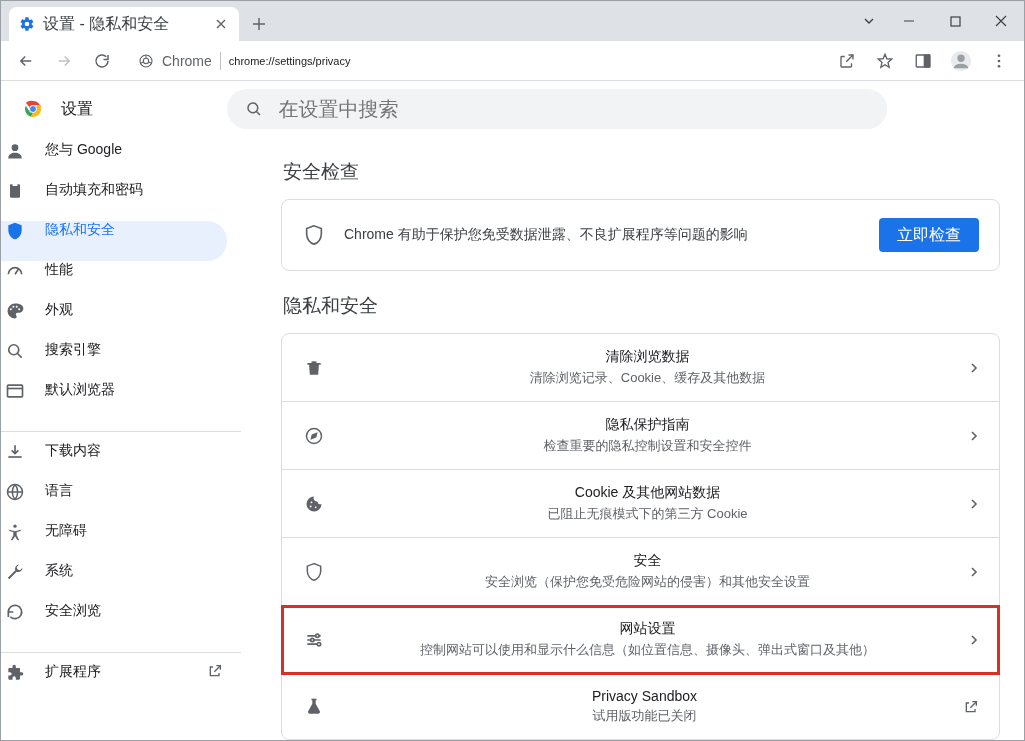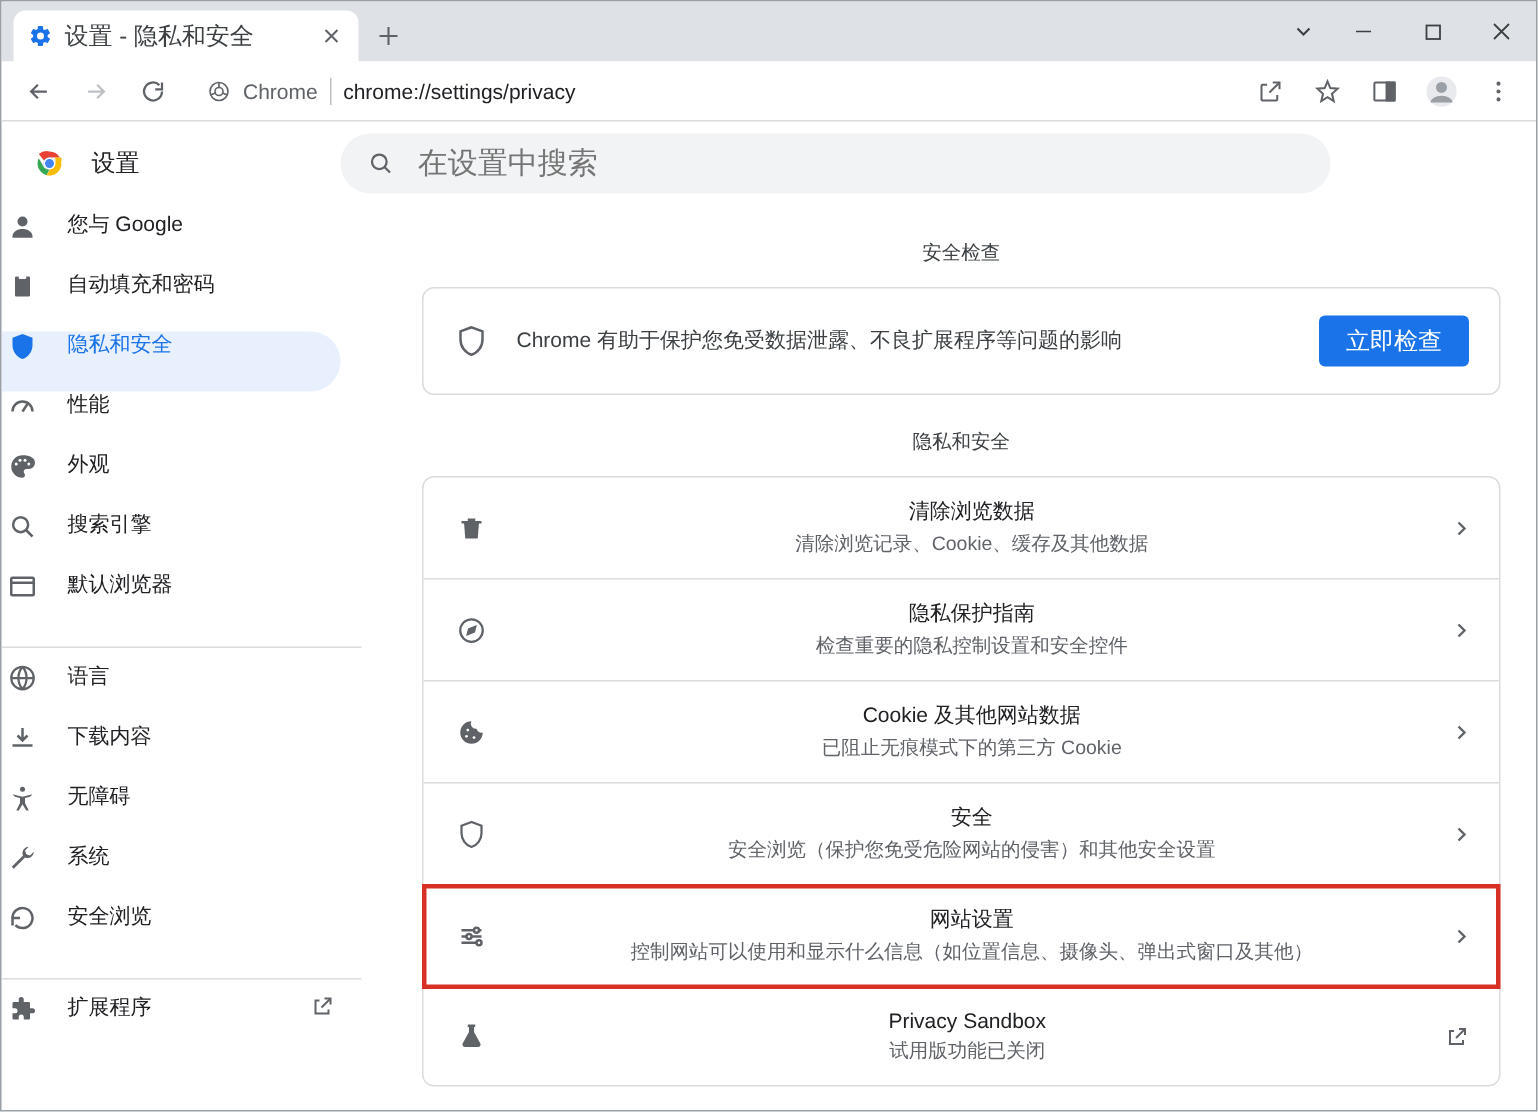--- a/index.html
+++ b/index.html
@@ -31,21 +31,21 @@
   .win-btn{width:46px;height:30px;display:flex;align-items:center;justify-content:center;color:#3c4043;}
   .win-chev{width:34px;display:flex;align-items:center;justify-content:center;color:#3c4043;}
   
   .toolbar{height:40px;background:var(--chrome-toolbar-bg);border-bottom:1px solid var(--divider);display:flex;align-items:center;padding:0 8px;gap:4px;}
   .tb-btn{width:34px;height:34px;display:flex;align-items:center;justify-content:center;color:#5f6368;border-radius:50%;}
   .tb-btn.disabled{color:#bdc1c6;}
   .omnibox{flex:1;height:30px;border:1px solid transparent;border-radius:15px;background:#fff;display:flex;align-items:center;padding:0 10px;gap:8px;margin:0 4px;}
   .omnibox .siteicon{color:#5f6368;}
   .omnibox .sitename{color:#5f6368;font-size:14px;}
   .omnibox .vline{width:1px;height:18px;background:#bdc1c6;}
-  .omnibox .url{flex:1;font-size:14px;color:#202124;}
+  .omnibox .url{flex:1;font-size:11px;color:#202124;}
   
   .content{display:flex;height:calc(741px - 40px - 40px - 2px);}
   
   .settings-page{flex:1;display:flex;flex-direction:column;overflow:hidden;}
   .settings-header{height:56px;display:flex;align-items:center;padding:0 20px;gap:16px;}
   .chrome-logo{width:24px;height:24px;}
   .settings-title{font-size:16px;color:#202124;flex:0 0 auto;}
   .search-wrap{flex:1;display:flex;justify-content:center;}
   .search-bar{width:660px;height:40px;background:var(--search-bg);border-radius:20px;display:flex;align-items:center;padding:0 18px;gap:14px;color:#5f6368;}
   .search-bar input{flex:1;border:none;background:transparent;outline:none;font-size:20px;color:#202124;}
@@ -57,21 +57,21 @@
   .sidebar-wrap::-webkit-scrollbar-thumb{background:#c0c0c0;border-radius:0;}
   .side-item{height:40px;display:flex;align-items:flex-start;gap:20px;padding:0 4px;border-radius:0 20px 20px 0;margin-right:14px;color:#202124;font-size:14px;}
   .side-item .ico{width:20px;height:20px;display:flex;align-items:center;justify-content:center;color:#5f6368;}
   .side-item.active{background:var(--accent-light);color:var(--accent);}
   .side-item.active .ico{color:var(--accent);}
   .side-sep{height:1px;background:var(--divider);margin:10px 0;}
   .side-item.ext{justify-content:flex-start;}
   .side-item .ext-open{margin-left:auto;color:#5f6368;}
   
   .main{flex:1;overflow-y:auto;padding:0 24px 24px 24px;}
-  .section-title{font-size:13px;color:#3c4043;margin:22px 2px 14px;font-weight:500;text-align:center;}
+  .section-title{font-size:19px;color:#3c4043;margin:22px 2px 14px;font-weight:500;}
   .card{background:#fff;border:1px solid var(--card-border);border-radius:8px;}
   .safetycheck{display:flex;align-items:center;padding:18px 20px;gap:18px;}
   .safetycheck .shield{color:#5f6368;width:24px;height:24px;display:flex;align-items:center;justify-content:center;}
   .safetycheck .desc{flex:1;font-size:14px;color:#3c4043;}
   .primary-btn{background:var(--btn-bg);color:#fff;border:none;border-radius:4px;height:34px;padding:0 18px;font-size:16px;cursor:pointer;}
   .list-card{padding:0;}
   .row{display:flex;align-items:center;padding:14px 20px;gap:20px;border-bottom:1px solid var(--divider);position:relative;text-align:center;}
   .row:last-child{border-bottom:none;}
   .row .ico{width:24px;height:24px;display:flex;align-items:center;justify-content:center;color:#5f6368;}
   .row .labels{flex:1;display:flex;flex-direction:column;gap:3px;}
@@ -287,35 +287,35 @@
                 <line x1="3" y1="9" x2="21" y2="9"></line>
               </svg>
             </span>
           <span>默认浏览器</span>
         </div>
 
         <div class="side-sep"></div>
 
         <div class="side-item">
           <span class="ico">
+              <svg width="20" height="20" viewBox="0 0 24 24" fill="none" stroke="#5f6368" stroke-width="2">
+                <path d="M12 4 V14 M8 10 L12 14 L16 10"></path>
+                <path d="M4 18 H20"></path>
+              </svg>
+            </span>
+          <span>下载内容</span>
+        </div>
+        <div class="side-item">
+          <span class="ico">
               <svg width="20" height="20" viewBox="0 0 24 24" fill="none" stroke="#5f6368" stroke-width="1.8">
                 <circle cx="12" cy="12" r="9"></circle>
                 <path d="M3 12h18 M12 3a14 14 0 0 1 0 18 M12 3a14 14 0 0 0 0 18"></path>
               </svg>
             </span>
           <span>语言</span>
-        </div>
-        <div class="side-item">
-          <span class="ico">
-              <svg width="20" height="20" viewBox="0 0 24 24" fill="none" stroke="#5f6368" stroke-width="2">
-                <path d="M12 4 V14 M8 10 L12 14 L16 10"></path>
-                <path d="M4 18 H20"></path>
-              </svg>
-            </span>
-          <span>下载内容</span>
         </div>
         <div class="side-item">
           <span class="ico">
               <svg width="20" height="20" viewBox="0 0 24 24" fill="#5f6368">
                 <circle cx="12" cy="5" r="2"></circle>
                 <path d="M4 9l8 2 8-2-2 2-4 1v4l3 6h-2l-3-5-3 5H7l3-6v-4L6 11z"></path>
               </svg>
             </span>
           <span>无障碍</span>
         </div>

